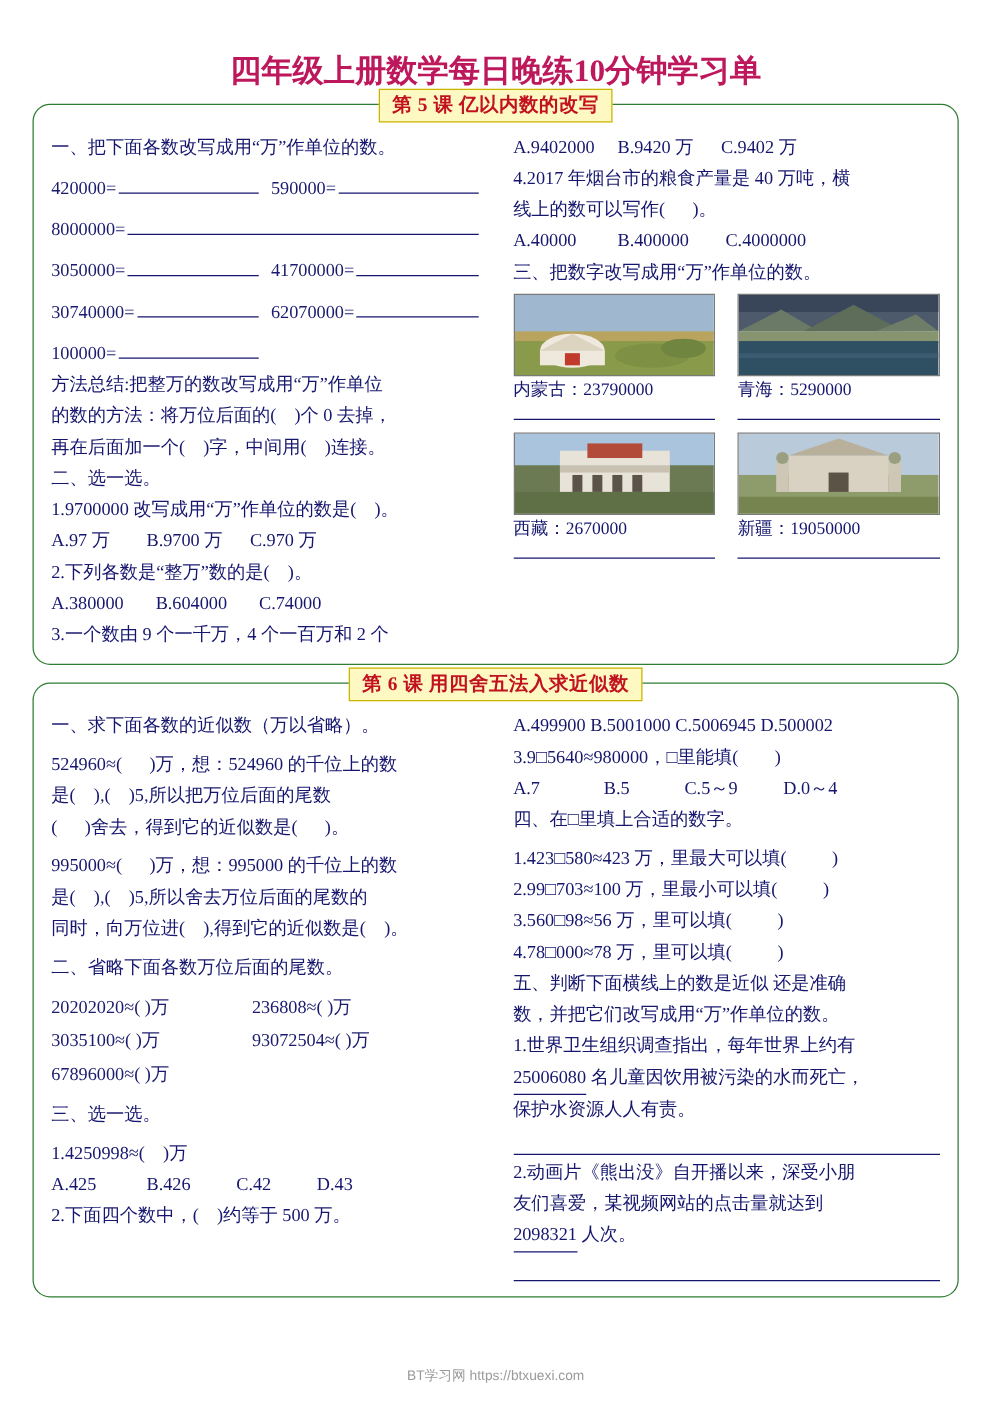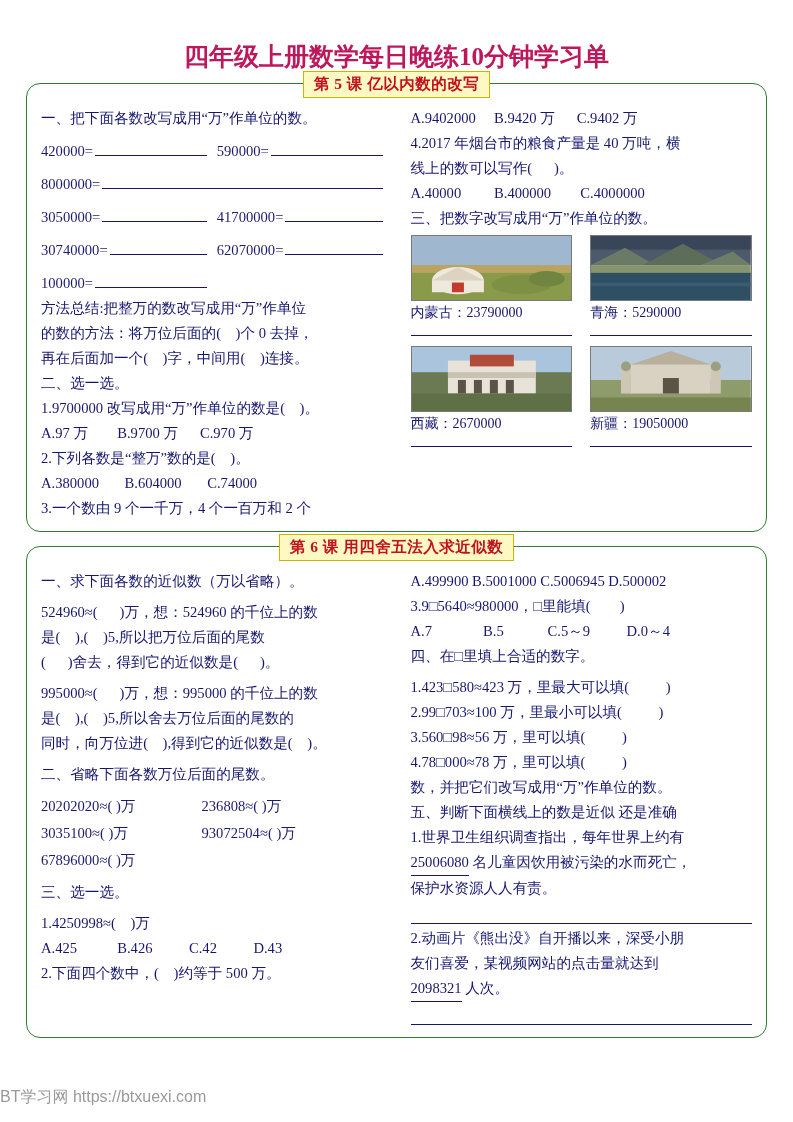--- a/index.html
+++ b/index.html
@@ -129,21 +129,22 @@
   }
   .und {
     border-bottom: 1px solid #16166e;
     display: inline-block;
   }
   .footer {
     position: absolute;
     bottom: 14px;
     left: 0;
     right: 0;
-    font-size: 16px;
+    text-align: center;
+    font-size: 11px;
     color: #9a9a9a;
     font-family: "Liberation Sans", sans-serif;
   }
   .q-row {
     display: flex;
     font-size: 14.6px;
     line-height: 27px;
   }
   .q-row .lead { white-space: nowrap; }
   .q-row .rest { white-space: nowrap; }
@@ -343,22 +344,22 @@
       <div class="col">
         <div class="ln">A.499900 B.5001000 C.5006945 D.500002</div>
         <div class="ln">3.9□5640≈980000，□里能填(        )</div>
         <div class="ln">A.7              B.5            C.5～9          D.0～4</div>
         <div class="ln">四、在□里填上合适的数字。</div>
         <div class="spacer6"></div>
         <div class="ln">1.423□580≈423 万，里最大可以填(          )</div>
         <div class="ln">2.99□703≈100 万，里最小可以填(          )</div>
         <div class="ln">3.560□98≈56 万，里可以填(          )</div>
         <div class="ln">4.78□000≈78 万，里可以填(          )</div>
+        <div class="ln">五、判断下面横线上的数是近似 还是准确</div>
         <div class="ln">数，并把它们改写成用“万”作单位的数。</div>
-        <div class="ln">五、判断下面横线上的数是近似 还是准确</div>
         <div class="ln">1.世界卫生组织调查指出，每年世界上约有</div>
         <div class="ln"><span class="und">25006080</span><span> 名儿童因饮用被污染的水而死亡，</span></div>
         <div class="ln">保护水资源人人有责。</div>
         <div class="fill-rule"></div>
         <div class="ln">2.动画片《熊出没》自开播以来，深受小朋</div>
         <div class="ln">友们喜爱，某视频网站的点击量就达到</div>
         <div class="ln"><span class="und">2098321</span><span> 人次。</span></div>
         <div class="fill-rule"></div>
       </div>
     </div>

